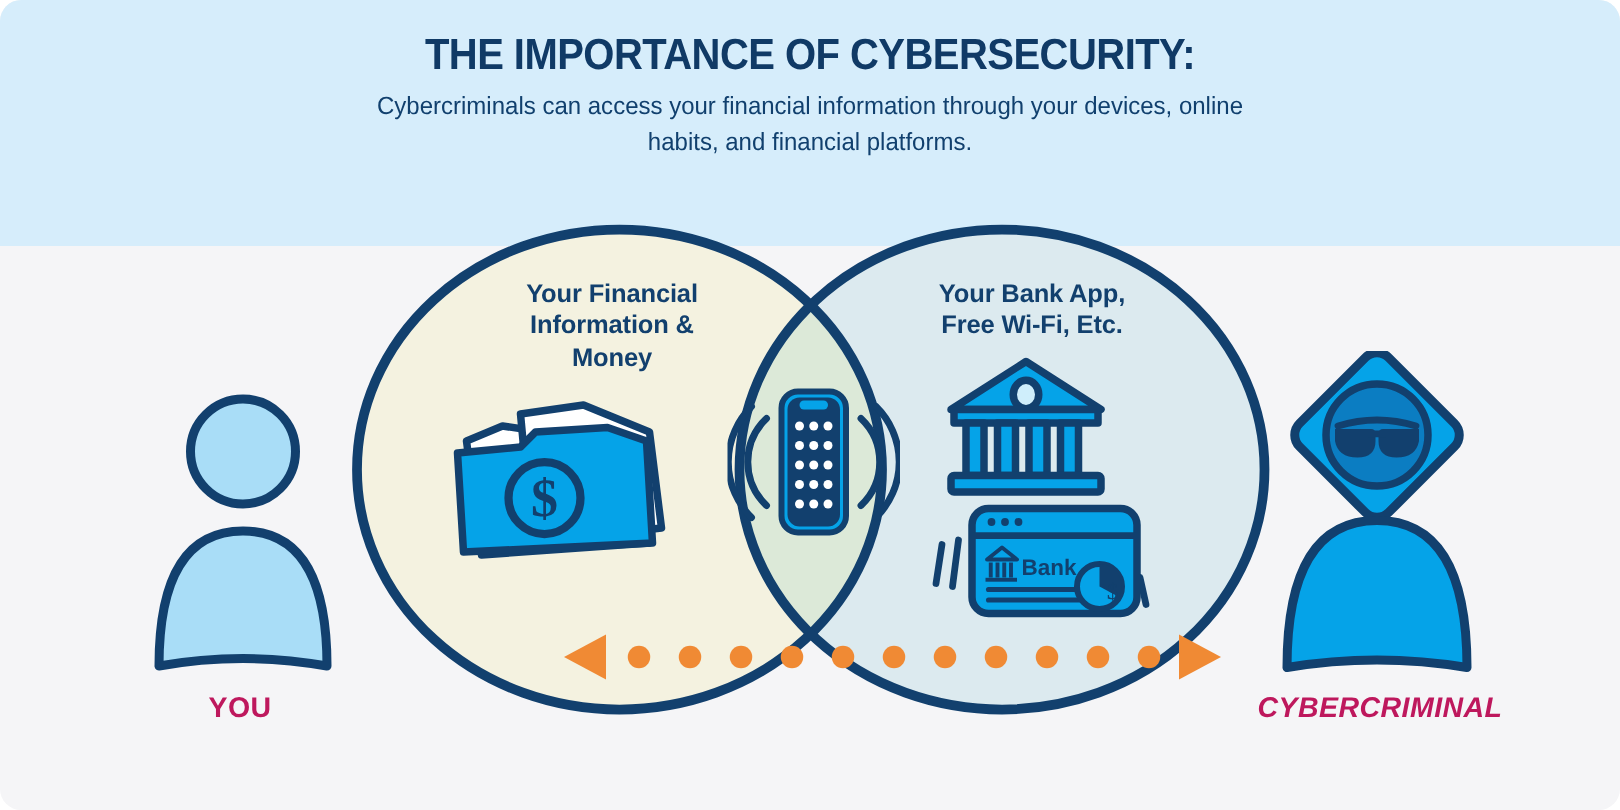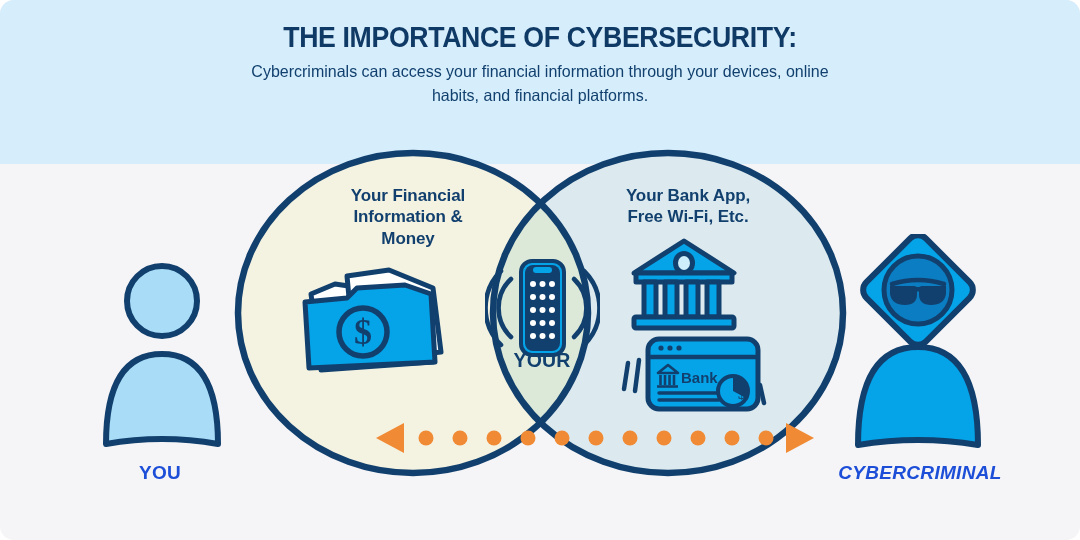--- a/index.html
+++ b/index.html
@@ -86,21 +86,21 @@
     font-weight: bold;
     font-size: 19.5px;
     line-height: 1.12;
     letter-spacing: 0.2px;
   }
 
   
   .figure-caption {
     position: absolute;
     text-align: center;
-    color: #1d4ed8;
+    color: #be185d;
     font-weight: bold;
     font-size: 19px;
     letter-spacing: 0.3px;
   }
   #cap-you  { left: 60px;  top: 462px; width: 200px; }
   #cap-crim { left: 795px; top: 462px; width: 250px; font-style: italic; }
 
   .icon-abs { position: absolute; }
 </style>
 </head>
@@ -240,21 +240,20 @@
         <circle cx="48" cy="70" r="3"></circle>
           <circle cx="57.5" cy="70" r="3"></circle>
           <circle cx="67" cy="70" r="3"></circle>
         <circle cx="48" cy="83" r="3"></circle>
           <circle cx="57.5" cy="83" r="3"></circle>
           <circle cx="67" cy="83" r="3"></circle>
       </g>
     </svg>
 
     <div class="center-label">
-      <div>YOUR</div>
     </div>
 
     <svg class="icon-abs" style="left:370px; top:292px;" width="450" height="36" viewBox="0 0 450 36">
       <polygon points="6,18 34,3 34,33" fill="#f08a34"></polygon>
       <g fill="#f08a34">
         <circle cx="56" cy="18" r="7.5"></circle>
         <circle cx="90" cy="18" r="7.5"></circle>
         <circle cx="124" cy="18" r="7.5"></circle>
         <circle cx="158" cy="18" r="7.5"></circle>
         <circle cx="192" cy="18" r="7.5"></circle>

